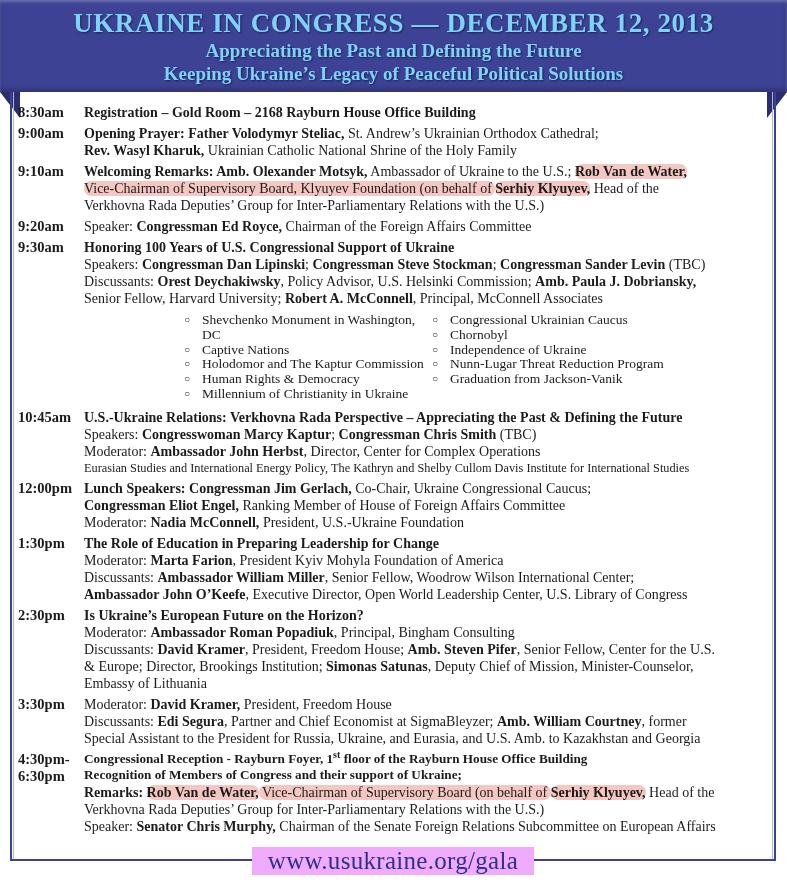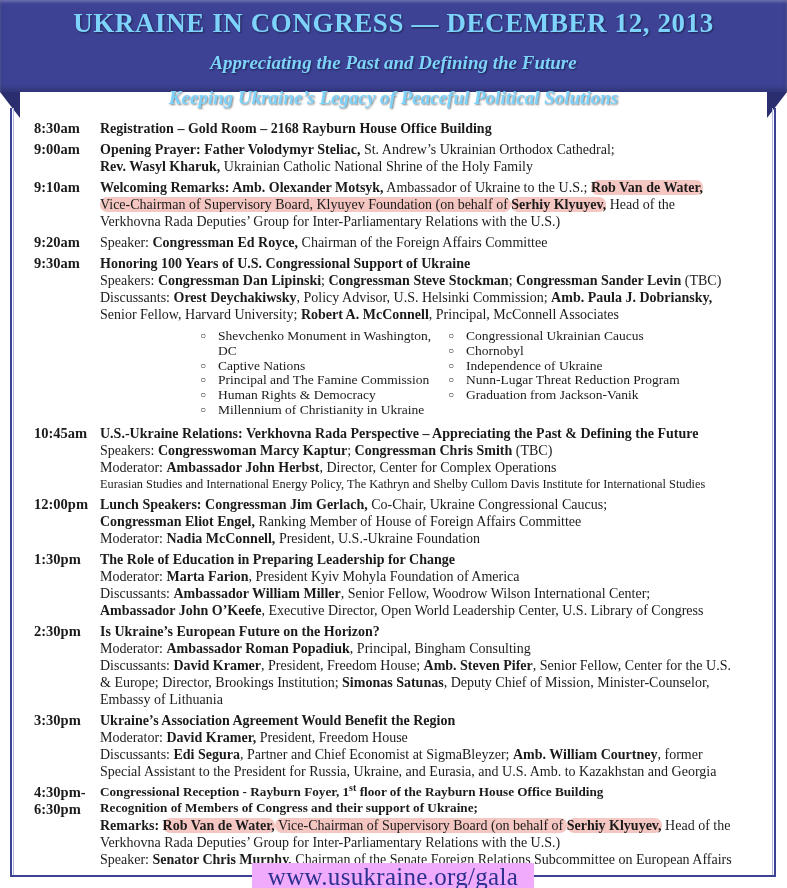--- a/index.html
+++ b/index.html
@@ -17,37 +17,36 @@
   .banner{
     position:relative;height:92px;background:var(--banner-bg);
     text-align:center;color:#7dd3fc;
     box-shadow:inset 0 2px 3px rgba(255,255,255,.25), inset 0 -3px 5px rgba(0,0,0,.25);
   }
   .banner .t1{
     font-size:27px;font-weight:bold;letter-spacing:.6px;padding-top:8px;
     text-shadow:1px 1px 2px rgba(0,0,0,.5);
   }
   .banner .t2,.banner .t3{
-    font-size:19px;font-weight:bold;margin-top:13px;
+    font-size:19px;font-weight:bold;margin-top:1px;
     text-shadow:1px 1px 2px rgba(0,0,0,.5);
-    font-style:italic;
   }
   .fold{position:absolute;top:92px;width:0;height:0;}
   .fold-left{left:0;border-top:26px solid var(--fold);border-left:20px solid transparent;}
   .fold-right{right:0;border-top:26px solid var(--fold);border-right:20px solid transparent;}
   
   .frame{
     position:relative;margin:0 11px 0 10px;height:769px;
     border-left:2px solid var(--border);border-right:2px solid var(--border);
     border-bottom:2px solid var(--border);
   }
   .frame-inner{
-    height:100%;margin:16px 1px;
+    height:100%;margin:0 1px;
     border-left:1px solid var(--border-light);border-right:1px solid var(--border-light);
-    padding:8px 12px 0 20px;
+    padding:8px 12px 0 4px;
   }
   
   .row{display:flex;margin-top:4px;}
   .time{flex:none;width:66px;font-weight:bold;font-size:14.5px;line-height:17px;}
   .content{flex:1;min-width:0;}
   .line{font-size:14px;line-height:17px;}
   .line.small{font-size:12.3px;line-height:16px;}
   .line.smaller{font-size:13.2px;line-height:16.5px;}
   .b{font-weight:bold;}
   .i{}
@@ -127,21 +126,21 @@
               <div class="bitem">
                 <span class="bm">○</span>
                 <span>Shevchenko Monument in Washington, DC</span>
               </div>
               <div class="bitem">
                 <span class="bm">○</span>
                 <span>Captive Nations</span>
               </div>
               <div class="bitem">
                 <span class="bm">○</span>
-                <span>Principal and The Famine Commission</span>
+                <span>Holodomor and The Kaptur Commission</span>
               </div>
               <div class="bitem">
                 <span class="bm">○</span>
                 <span>Human Rights &amp; Democracy</span>
               </div>
               <div class="bitem">
                 <span class="bm">○</span>
                 <span>Millennium of Christianity in Ukraine</span>
               </div>
             </div>
@@ -212,21 +211,20 @@
           <div class="line"><span>Discussants: </span><span class="b">David Kramer</span><span>, President, Freedom House; </span><span class="b">Amb. Steven Pifer</span><span>, Senior Fellow, Center for the U.S.</span></div>
           <div class="line"><span>&amp; Europe; Director, Brookings Institution; </span><span class="b">Simonas Satunas</span><span>, Deputy Chief of Mission, Minister-Counselor,</span></div>
           <div class="line"><span>Embassy of Lithuania</span></div>
         </div>
       </div>
       <div class="row">
         <div class="time">
           <div>3:30pm</div>
         </div>
         <div class="content">
-          <div class="line"><span class="b">Ukraine’s Association Agreement Would Benefit the Region</span></div>
           <div class="line"><span>Moderator: </span><span class="b">David Kramer,</span><span> President, Freedom House</span></div>
           <div class="line"><span>Discussants: </span><span class="b">Edi Segura</span><span>, Partner and Chief Economist at SigmaBleyzer; </span><span class="b">Amb. William Courtney</span><span>, former</span></div>
           <div class="line"><span>Special Assistant to the President for Russia, Ukraine, and Eurasia, and U.S. Amb. to Kazakhstan and Georgia</span></div>
         </div>
       </div>
       <div class="row">
         <div class="time">
           <div>4:30pm-</div>
           <div>6:30pm</div>
         </div>

